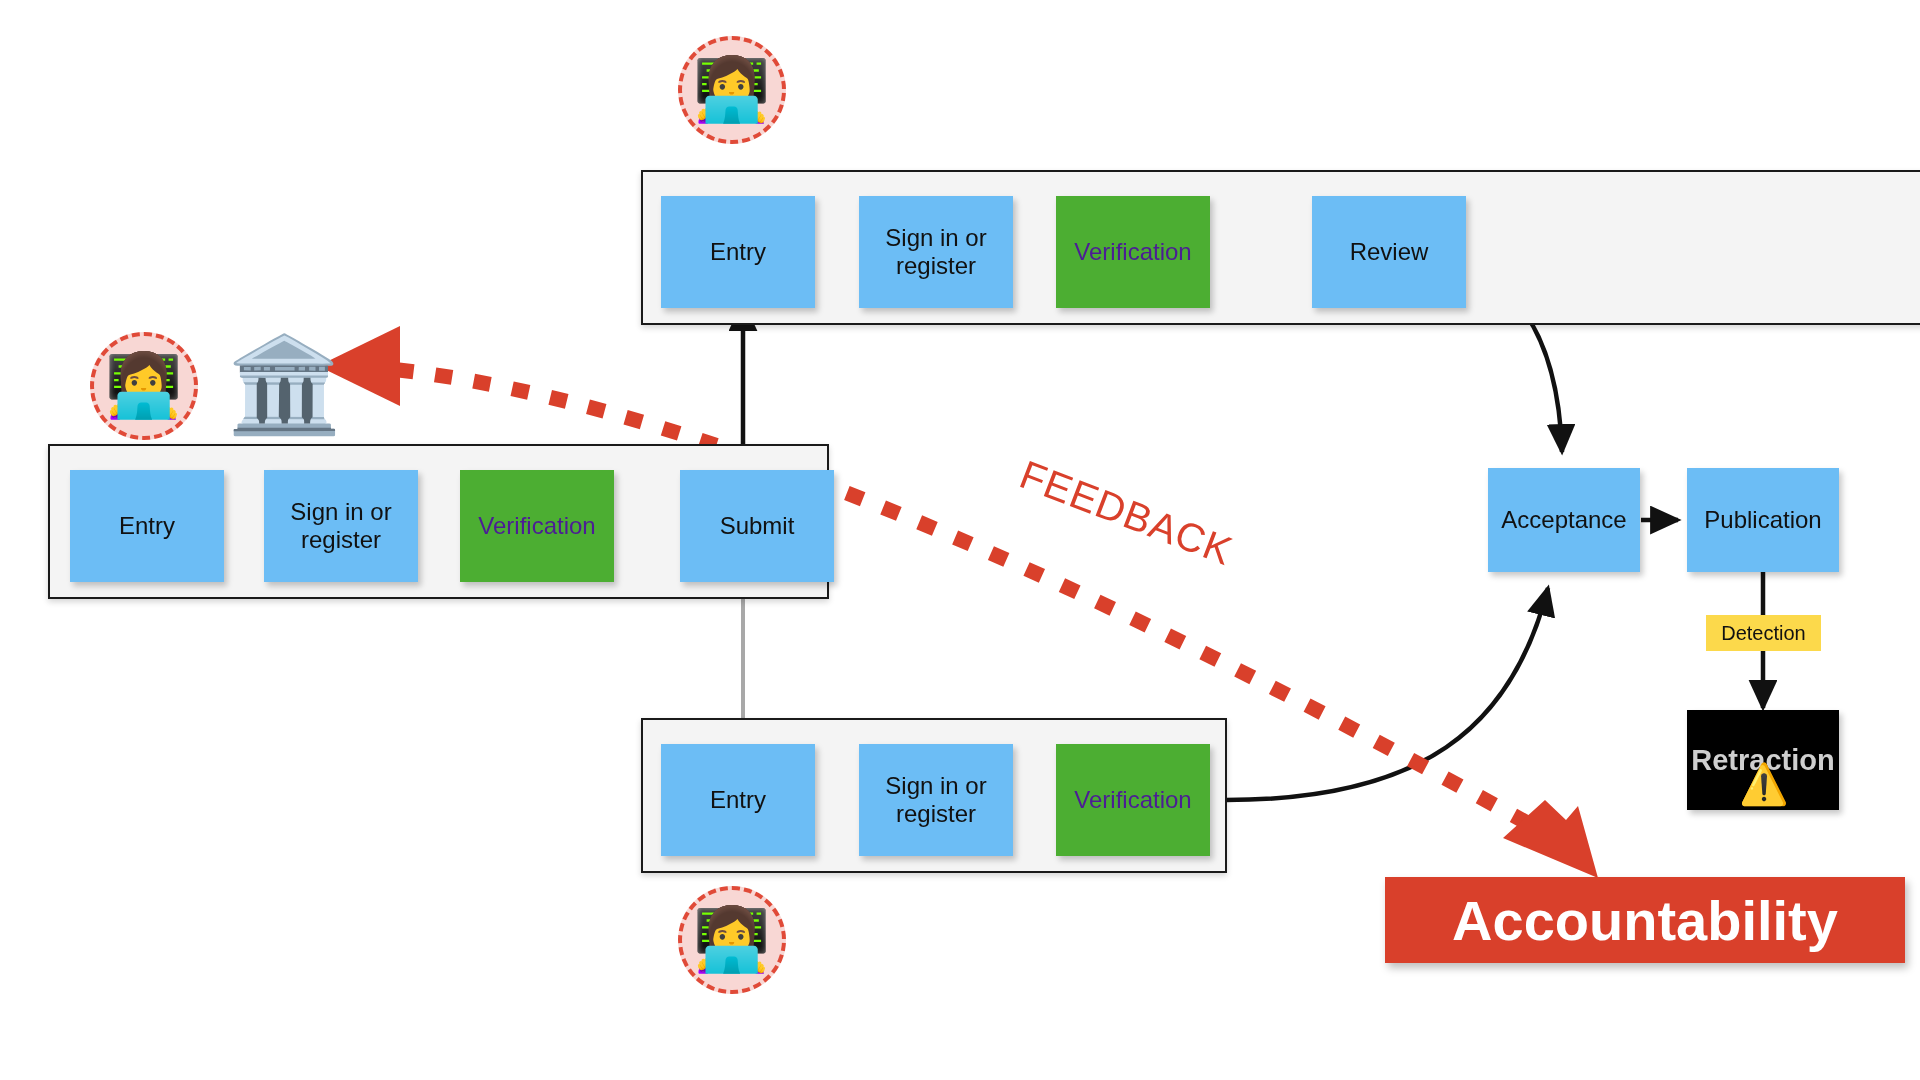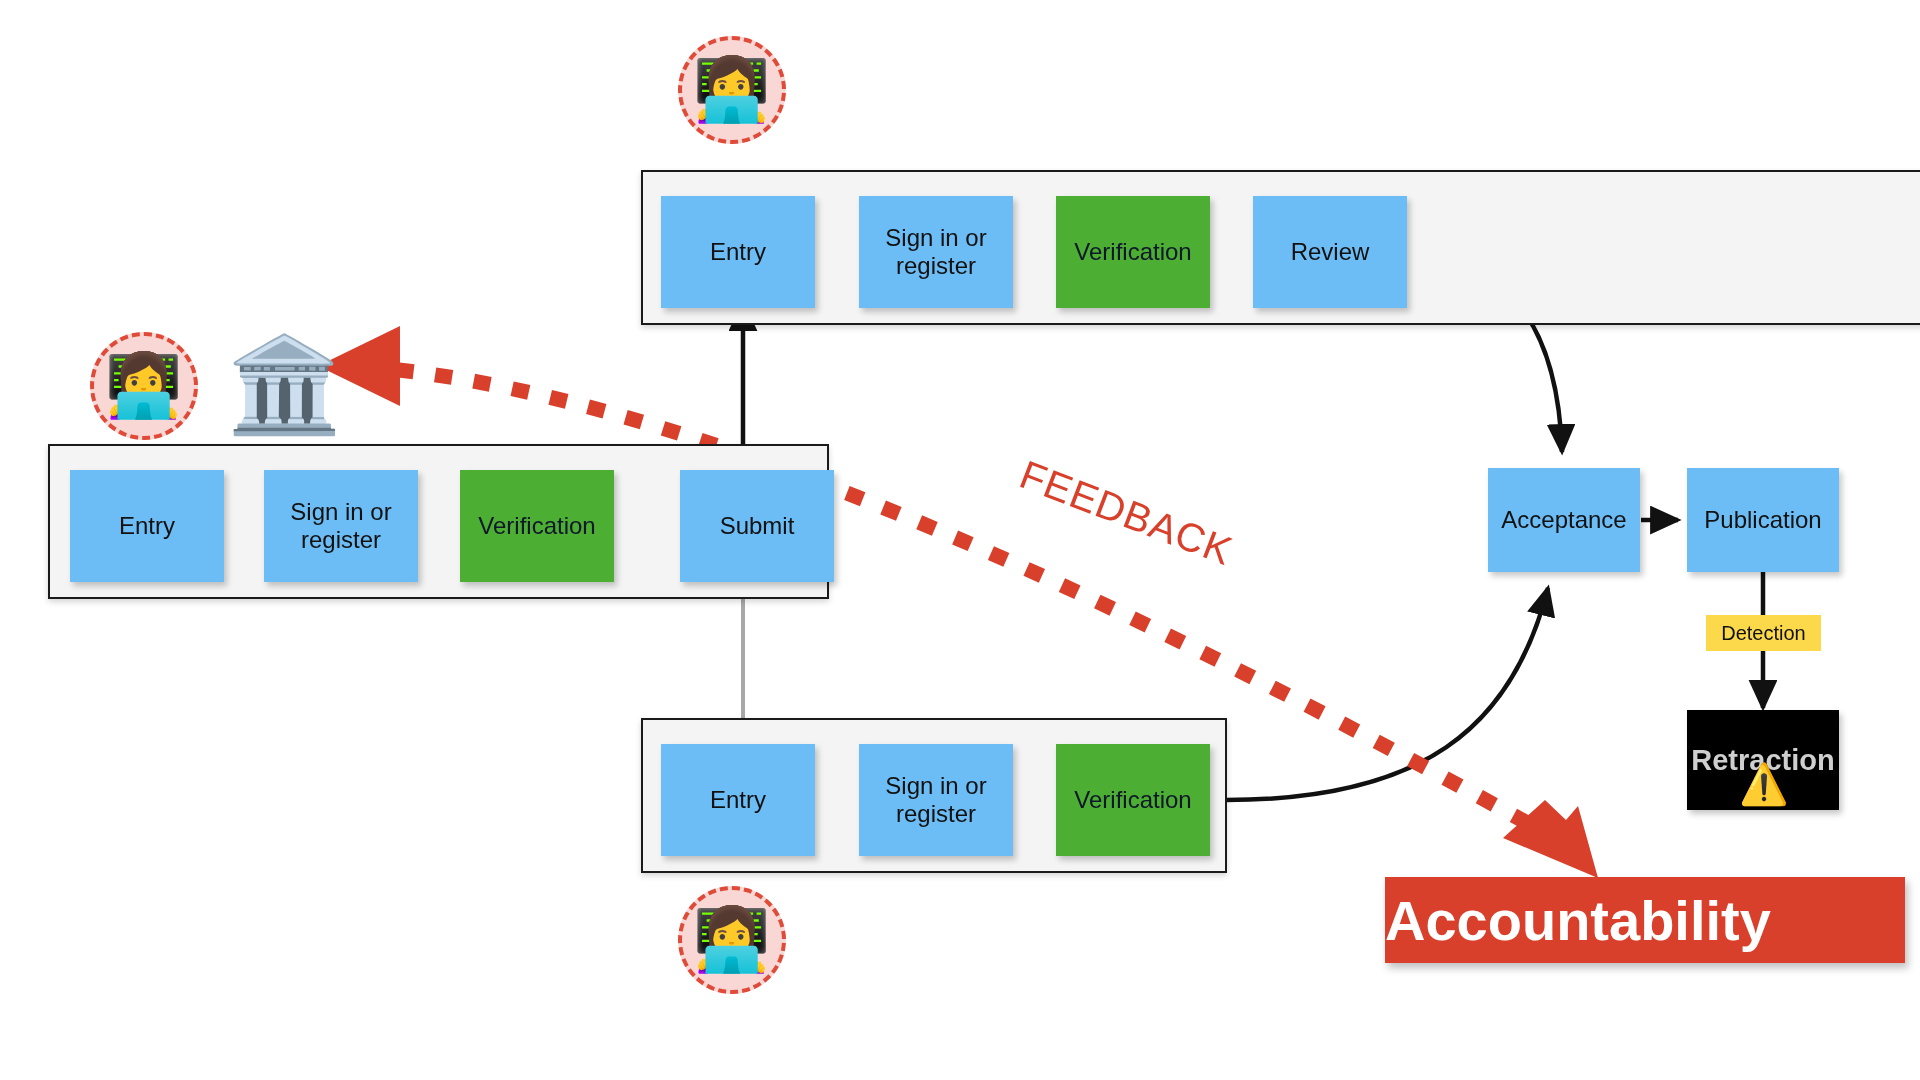--- a/index.html
+++ b/index.html
@@ -27,21 +27,21 @@
     position: absolute;
     box-sizing: border-box;
     display: flex;
     align-items: center;
     justify-content: center;
     text-align: center;
     line-height: 1.18;
     box-shadow: 3px 4px 6px rgba(0,0,0,0.22);
   }
   .node.blue  { background: #6cbdf5; color: #111111; }
-  .node.green { background: #4cae32; color: #0f172a; }
+  .node.green { background: #4cae32; color: #4c1d95; }
   .node.black { background: #000000; color: #cfcfcf; font-weight: bold; }
   .node .label { padding: 0 4px; }
 
   
   .tag-yellow {
     position: absolute;
     background: #fcd94b;
     color: #111111;
     font-size: 20px;
     padding: 18px 6px;
@@ -51,20 +51,21 @@
     justify-content: center;
     white-space: nowrap;
   }
   
   .banner-red {
     position: absolute;
     background: #d9402b;
     color: #ffffff;
     display: flex;
     align-items: center;
+    justify-content: center;
     font-weight: bold;
     letter-spacing: 0px;
     box-shadow: 3px 5px 8px rgba(0,0,0,0.25);
   }
   
   .avatar {
     position: absolute;
     border-radius: 50%;
     background: #f8d7d4;
     border: 4px dashed #e04a38;
@@ -159,21 +160,21 @@
 
   <div class="node blue" style="left:661px; top:196px; width:154px; height:112px; font-size:24px;">
     <span class="label">Entry</span>
   </div>
   <div class="node blue" style="left:859px; top:196px; width:154px; height:112px; font-size:24px;">
     <span class="label">Sign in or register</span>
   </div>
   <div class="node green" style="left:1056px; top:196px; width:154px; height:112px; font-size:24px;">
     <span class="label">Verification</span>
   </div>
-  <div class="node blue" style="left:1253px; top:196px; width:154px; height:112px; font-size:24px;">
+  <div class="node blue" style="left:1312px; top:196px; width:154px; height:112px; font-size:24px;">
     <span class="label">Review</span>
   </div>
 
   <div class="avatar" style="left:678px; top:36px; width:108px; height:108px;">
     <span class="glyph">👩‍💻</span>
   </div>
 
   <div class="flow-group" style="left:48px; top:444px; width:781px; height:155px;"></div>
 
   <div class="node blue" style="left:70px; top:470px; width:154px; height:112px; font-size:24px;">

